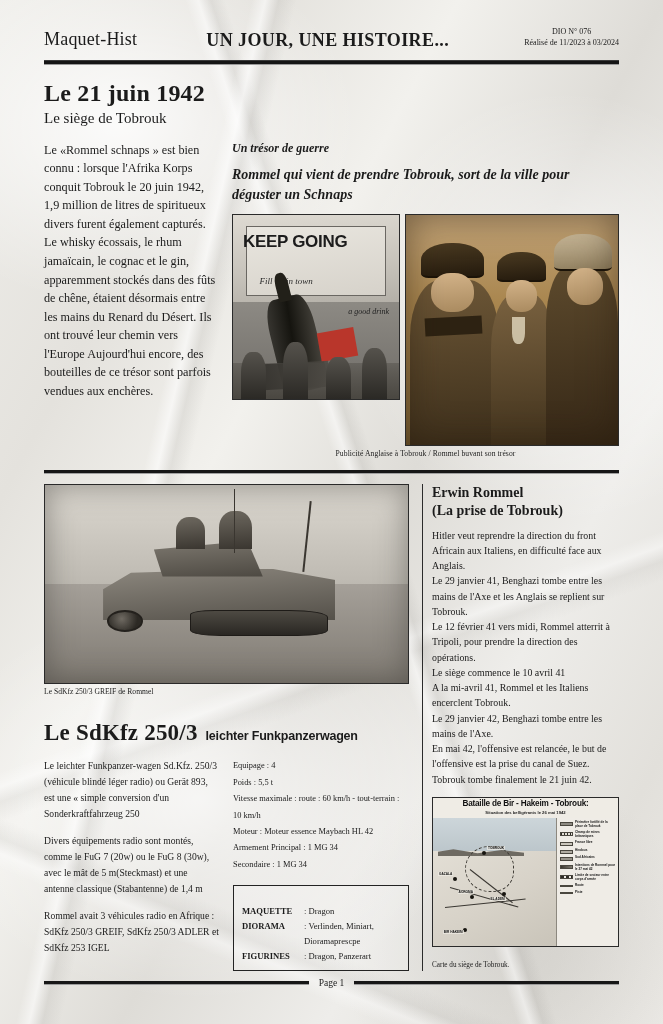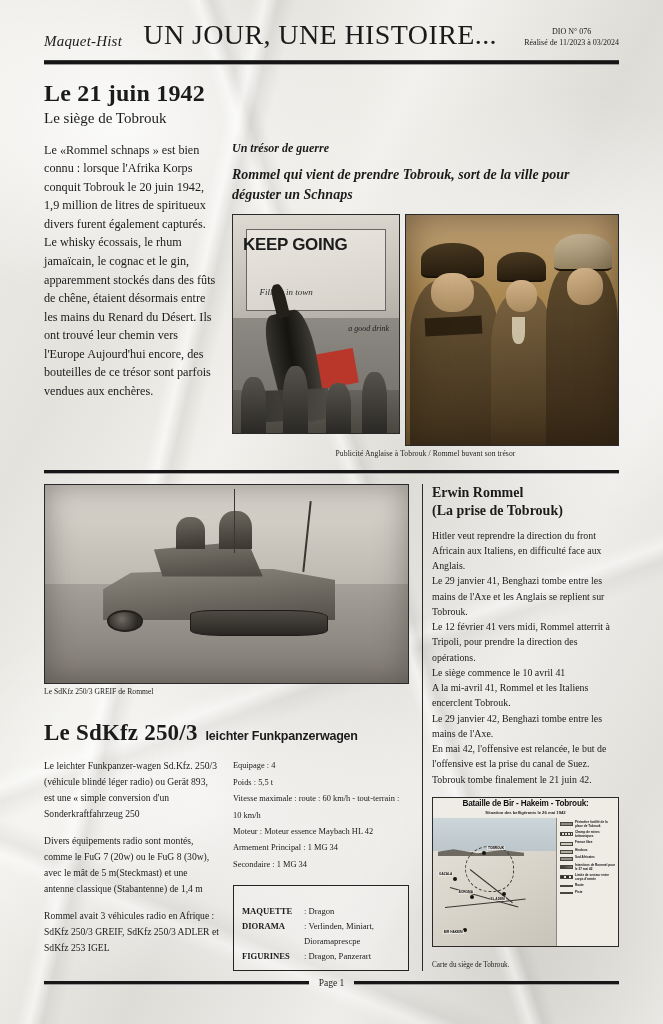--- a/index.html
+++ b/index.html
@@ -42,24 +42,24 @@
   }
 
   
   .masthead {
     display: flex;
     align-items: flex-end;
     justify-content: space-between;
     padding-top: 44px;
     height: 52px;
   }
-  .brand { font-size: 15px; letter-spacing: .2px; padding-bottom: 2px; font-style: italic; }
+  .brand { font-size: 18px; letter-spacing: .2px; padding-bottom: 2px; }
   .mast-title {
-    font-size: 28px;
-    font-weight: 400;
+    font-size: 18px;
+    font-weight: 700;
     letter-spacing: .4px;
     padding-bottom: 1px;
     margin-left: -6px;
   }
   .mast-right { text-align: center; font-size: 8px; line-height: 1.45; padding-bottom: 3px; }
 
   .rule-thick {
     margin-top: 8px;
     height: 5px;
     background: #151515;
@@ -76,21 +76,21 @@
   .col-left { width: 175px; flex: none; }
   .col-right { flex: 1; }
 
   .ptext { font-size: 12.2px; line-height: 1.52; text-align: left; }
 
   .tres-title { font-size: 12px; font-style: italic; font-weight: 700; }
   .tres-sub { font-size: 14px; font-style: italic; font-weight: 700; line-height: 1.42; margin-top: 9px; }
 
   .photos { display: flex; gap: 5px; margin-top: 10px; }
   .ph { position: relative; overflow: hidden; border: 1px solid #2a2a2a; }
-  .ph-keepgoing { width: 168px; height: 220px; }
+  .ph-keepgoing { width: 168px; height: 186px; }
   .ph-rommel   { flex: 1; height: 232px; }
 
   
   .kg {
     position: absolute; inset: 0;
     background:
       linear-gradient(180deg, #cfcbc3 0%, #bcb8b0 46%, #8d8a84 47%, #6f6c67 100%);
   }
   .kg-wall {
     position: absolute; left: 0; right: 0; top: 0; height: 47%;

